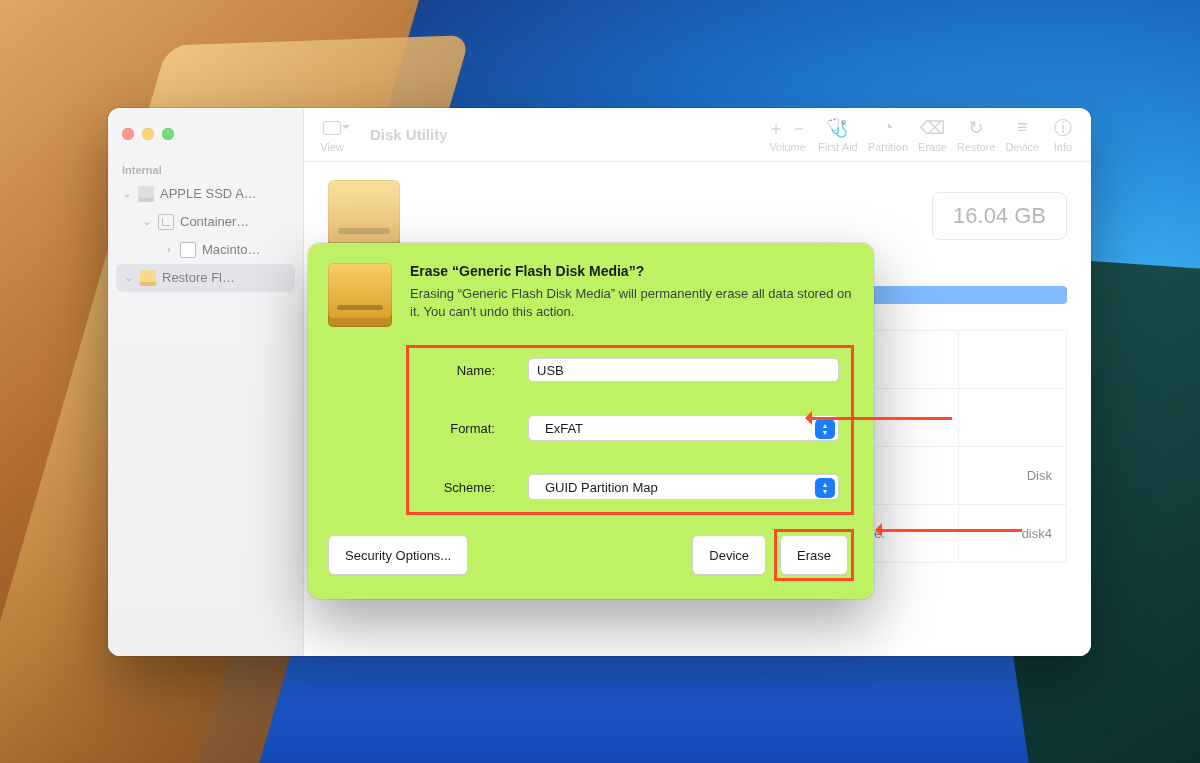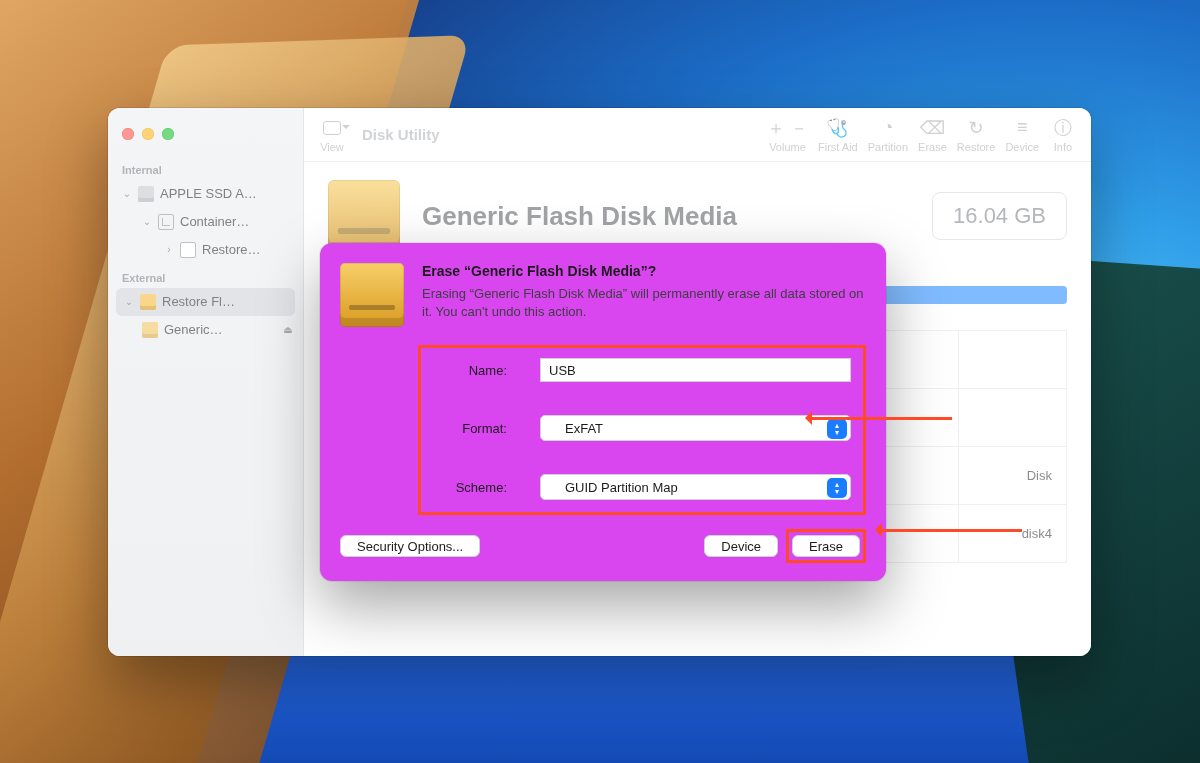--- a/index.html
+++ b/index.html
@@ -80,21 +80,21 @@
 
   
   .main { flex: 1; display: flex; flex-direction: column; background: #fff; }
 
   .toolbar {
     height: 54px; flex: none; display: flex; align-items: center;
     border-bottom: 1px solid #e1e3e6; padding: 0 14px; gap: 10px;
     color: #b5b8bc;
   }
   .toolbar .tb-group { display: flex; flex-direction: column; align-items: center; gap: 2px; }
-  .toolbar .tb-group.view { margin-right: 4px; }
+  .toolbar .tb-group.view { margin-right: 12px; }
   .toolbar .tb-label { font-size: 11px; color: #b5b8bc; }
   .toolbar .tb-ico { height: 22px; display: flex; align-items: center; justify-content: center; min-width: 28px; font-size: 18px; }
   .toolbar .title { font-size: 15px; font-weight: 600; color: #b9bcc0; margin-right: auto; margin-left: 2px; text-align: center; }
   .toolbar .sq { width:18px; height:14px; border:1.5px solid #b5b8bc; border-radius:3px; position:relative;}
   .toolbar .sq::after{content:"";position:absolute;right:-10px;top:3px;border:4px solid transparent;border-top-color:#b5b8bc;}
 
   .content { flex: 1; padding: 18px 24px 20px 24px; position: relative; }
 
   .dev-header { display: flex; align-items: center; gap: 22px; }
   .dev-header .big-ico {
@@ -120,22 +120,22 @@
   table.details { width: 100%; margin-top: 26px; border-collapse: collapse; font-size: 13px; color: #4b4e52; }
   table.details td { border: 1px solid #e4e6e9; padding: 21px 14px; }
   table.details td.k { color: #4b4e52; }
   table.details td.v { text-align: right; color: #4b4e52; }
 
   
   .window-dim { position: absolute; inset:0; background: rgba(255,255,255,.35); pointer-events:none;}
 
   
   .sheet {
-    position: absolute; left: 320px; top: 243px; width: 566px;
-    background: #d946ef; border-radius: 12px;
+    position: absolute; left: 308px; top: 243px; width: 566px;
+    background: #bef264; border-radius: 12px;
     box-shadow: 0 25px 60px rgba(0,0,0,.35), 0 0 0 1px rgba(0,0,0,.08);
     padding: 20px 20px 18px 20px;
   }
   .sheet-head { display: flex; gap: 18px; }
   .sheet-head .ico {
     width: 64px; height: 64px; border-radius: 5px;
     background: linear-gradient(#f7cf67, #d99a22);
     box-shadow: inset 0 -9px 0 rgba(0,0,0,.12), inset 0 0 0 1px rgba(0,0,0,.1);
     position: relative; flex: none;
   }
@@ -151,39 +151,39 @@
     border: 3px solid #ff4a29;
     padding: 10px 12px 12px 12px;
     display: grid;
     grid-template-columns: 74px 1fr;
     row-gap: 10px; column-gap: 10px;
     align-items: center;
     gap: 33px;
   }
   .form label { font-size: 13px; color: #1c1c1c; text-align: right; }
   .txt {
-    height: 24px; border: 1px solid #cfd2d6; border-radius: 0;
+    height: 24px; border: 1px solid #cfd2d6; border-radius: 5px;
     padding: 0 8px; font-size: 13px; color: #1c1c1c; background: #fff;
   }
   .sel {
     height: 26px; border: 1px solid #cfd2d6; border-radius: 5px;
-    padding: 0 28px 0 24px; font-size: 13px; color: #1c1c1c; background: #fff;
+    padding: 0 28px 0 16px; font-size: 13px; color: #1c1c1c; background: #fff;
     position: relative; display: flex; align-items: center;
   }
   .sel .knob {
     position: absolute; right: 3px; top: 3px; width: 20px; height: 20px;
     border-radius: 5px; background: #1a7cff;
     display: flex; flex-direction: column; align-items: center; justify-content: center;
   }
   .sel .knob::before { content: "\25B4"; color: #fff; font-size: 8px; line-height: 7px; }
   .sel .knob::after  { content: "\25BE"; color: #fff; font-size: 8px; line-height: 7px; }
 
   .sheet-actions { display: flex; align-items: center; gap: 8px; }
   .btn {
-    height: 22px; padding: 0 16px; font-size: 13px; color: #1c1c1c;
+    height: 40px; padding: 0 16px; font-size: 13px; color: #1c1c1c;
     background: #fff; border: 1px solid #cfd2d6; border-radius: 6px;
     display: inline-flex; align-items: center; justify-content: center;
     box-shadow: 0 1px 0 rgba(0,0,0,.03);
     cursor: default;
   }
   .spacer { flex: 1; }
   .erase-wrap { border: 3px solid #ff4a29; padding: 3px; }
 
   
   .arrow {
@@ -226,33 +226,27 @@
       <span>APPLE SSD A…</span>
     </div>
     <div class="sb-item indent1">
       <span class="chev">⌄</span>
       <span class="box-ico"></span>
       <span>Container…</span>
     </div>
     <div class="sb-item indent2">
       <span class="chev">›</span>
       <span class="vol-ico"></span>
-      <span>Restore…</span>
-    </div>
-
-    <div class="sb-section">External</div>
+      <span>Macinto…</span>
+    </div>
+
     <div class="sb-item selected">
       <span class="chev">⌄</span>
       <span class="disk-ico ext"></span>
       <span>Restore Fl…</span>
-    </div>
-    <div class="sb-item indent1">
-      <span class="disk-ico ext" style="opacity:.8"></span>
-      <span>Generic…</span>
-      <span class="chev" style="margin-left:auto">⏏</span>
     </div>
   </div>
 
   <div class="main">
     <div class="toolbar">
       <div class="tb-group view">
         <div class="tb-ico">
             <span class="sq"></span>
           </div>
         <div class="tb-label">View</div>
@@ -285,23 +279,20 @@
       </div>
       <div class="tb-group">
         <div class="tb-ico">ⓘ</div>
         <div class="tb-label">Info</div>
       </div>
     </div>
 
     <div class="content">
       <div class="dev-header">
         <div class="big-ico"></div>
-        <div>
-          <div class="dev-title">Generic Flash Disk Media</div>
-        </div>
         <div class="capacity-box">16.04 GB</div>
       </div>
 
       <div class="usage-bar"></div>
 
       <table class="details">
         <tbody>
             <tr>
           <td class="k"></td>
           <td class="v">16.04 GB</td>

